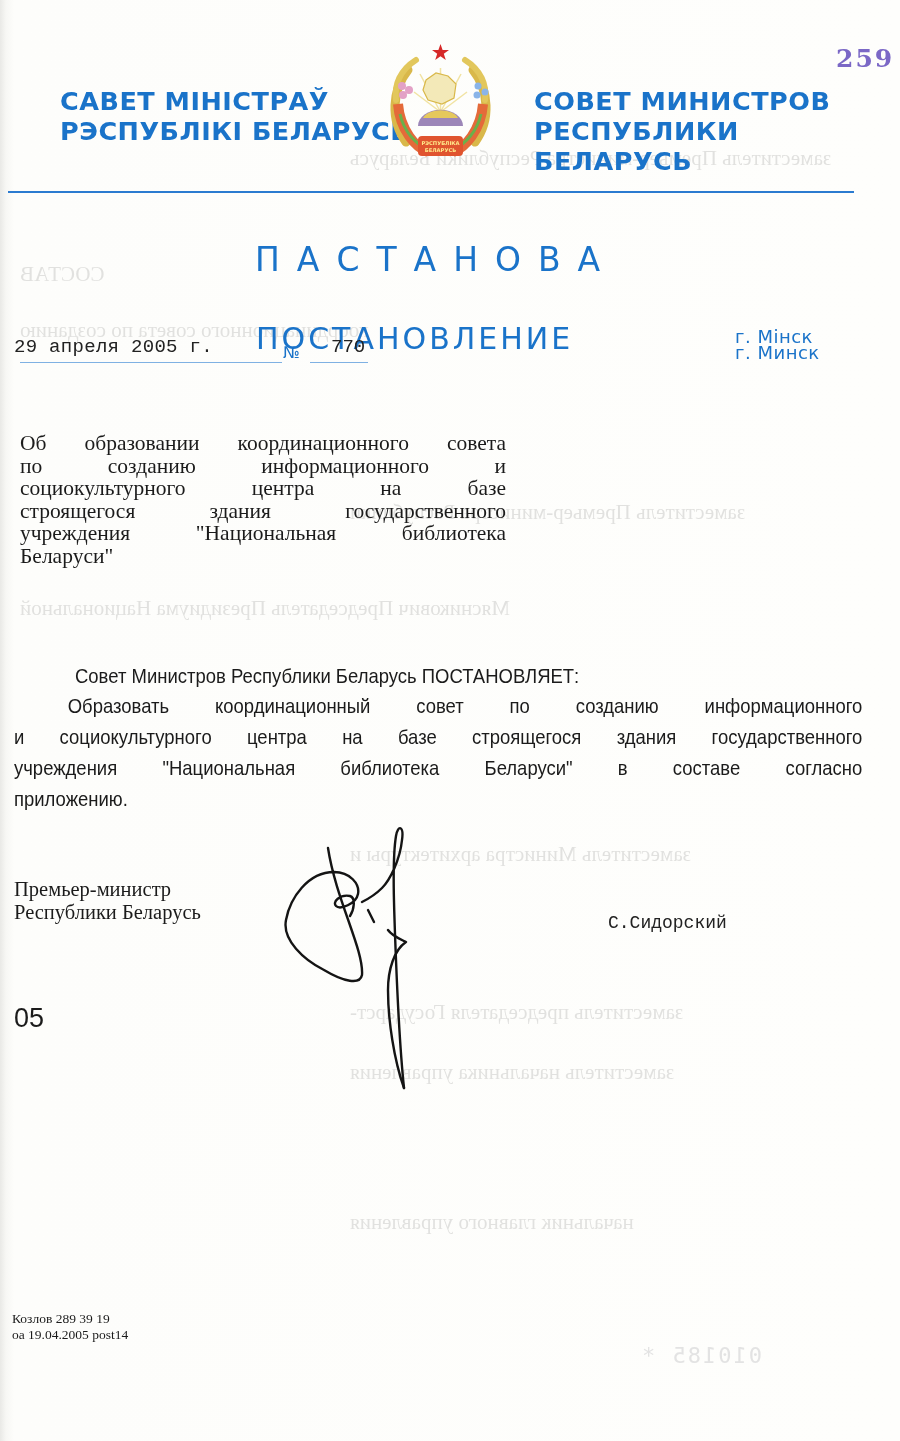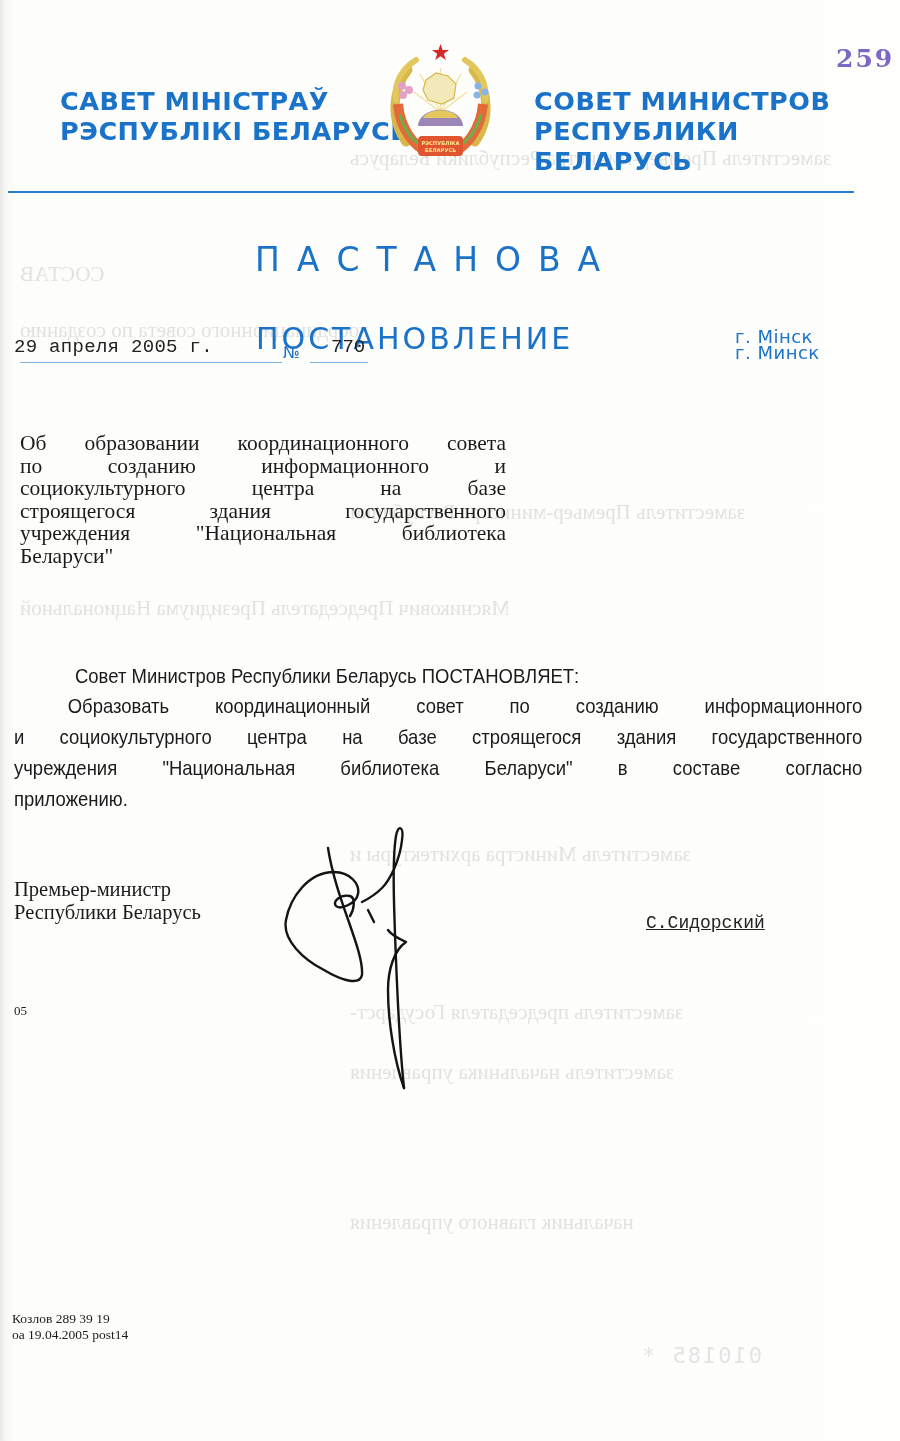--- a/index.html
+++ b/index.html
@@ -53,24 +53,24 @@
     .resolves { top: 660px; left: 75px; transform: scaleX(0.88); white-space: nowrap; }
     .decree { top: 690px; }
     .decree span { display: block; text-align: justify; text-align-last: justify; white-space: nowrap;
              transform: scaleX(1); }
     .decree .first { padding-left: 61px; }
     .decree .last { text-align-last: left; }
     .decree-inner { transform: scaleX(0.88); transform-origin: left top; width: 964px; }
 
     .signer-title { position: absolute; left: 14px; top: 878px; font-family: "Liberation Serif", serif; font-size: 20.5px;
              line-height: 22.5px; color: #1b1b1b; }
-    .signer-name { position: absolute; left: 646px; top: 913px; font-family: "Liberation Mono", monospace; font-size: 18px; color: #222; text-decoration: underline; }
+    .signer-name { position: absolute; left: 608px; top: 913px; font-family: "Liberation Mono", monospace; font-size: 18px; color: #222; }
     .signature { position: absolute; left: 284px; top: 810px; width: 160px; height: 290px; }
 
-    .sheet-index { position: absolute; left: 14px; top: 1003px; font-family: Liberation Serif, serif; font-size: 13px; color: #1b1b1b; }
+    .sheet-index { position: absolute; left: 14px; top: 1003px; font-family: Liberation Sans, sans-serif; font-size: 27px; color: #1b1b1b; }
 
     .footer-note { position: absolute; left: 12px; top: 1311px; font-family: "Liberation Serif", serif; font-size: 13.5px;
              line-height: 16px; color: #1b1b1b; }
 
     .serial-stamp { position: absolute; left: 640px; top: 1343px; font-family: "DejaVu Sans Mono", monospace; font-size: 22px;
              color: #e3e3e3; transform: scaleX(-1); letter-spacing: 2px; }
   </style>
 </head>
 <body>
 

